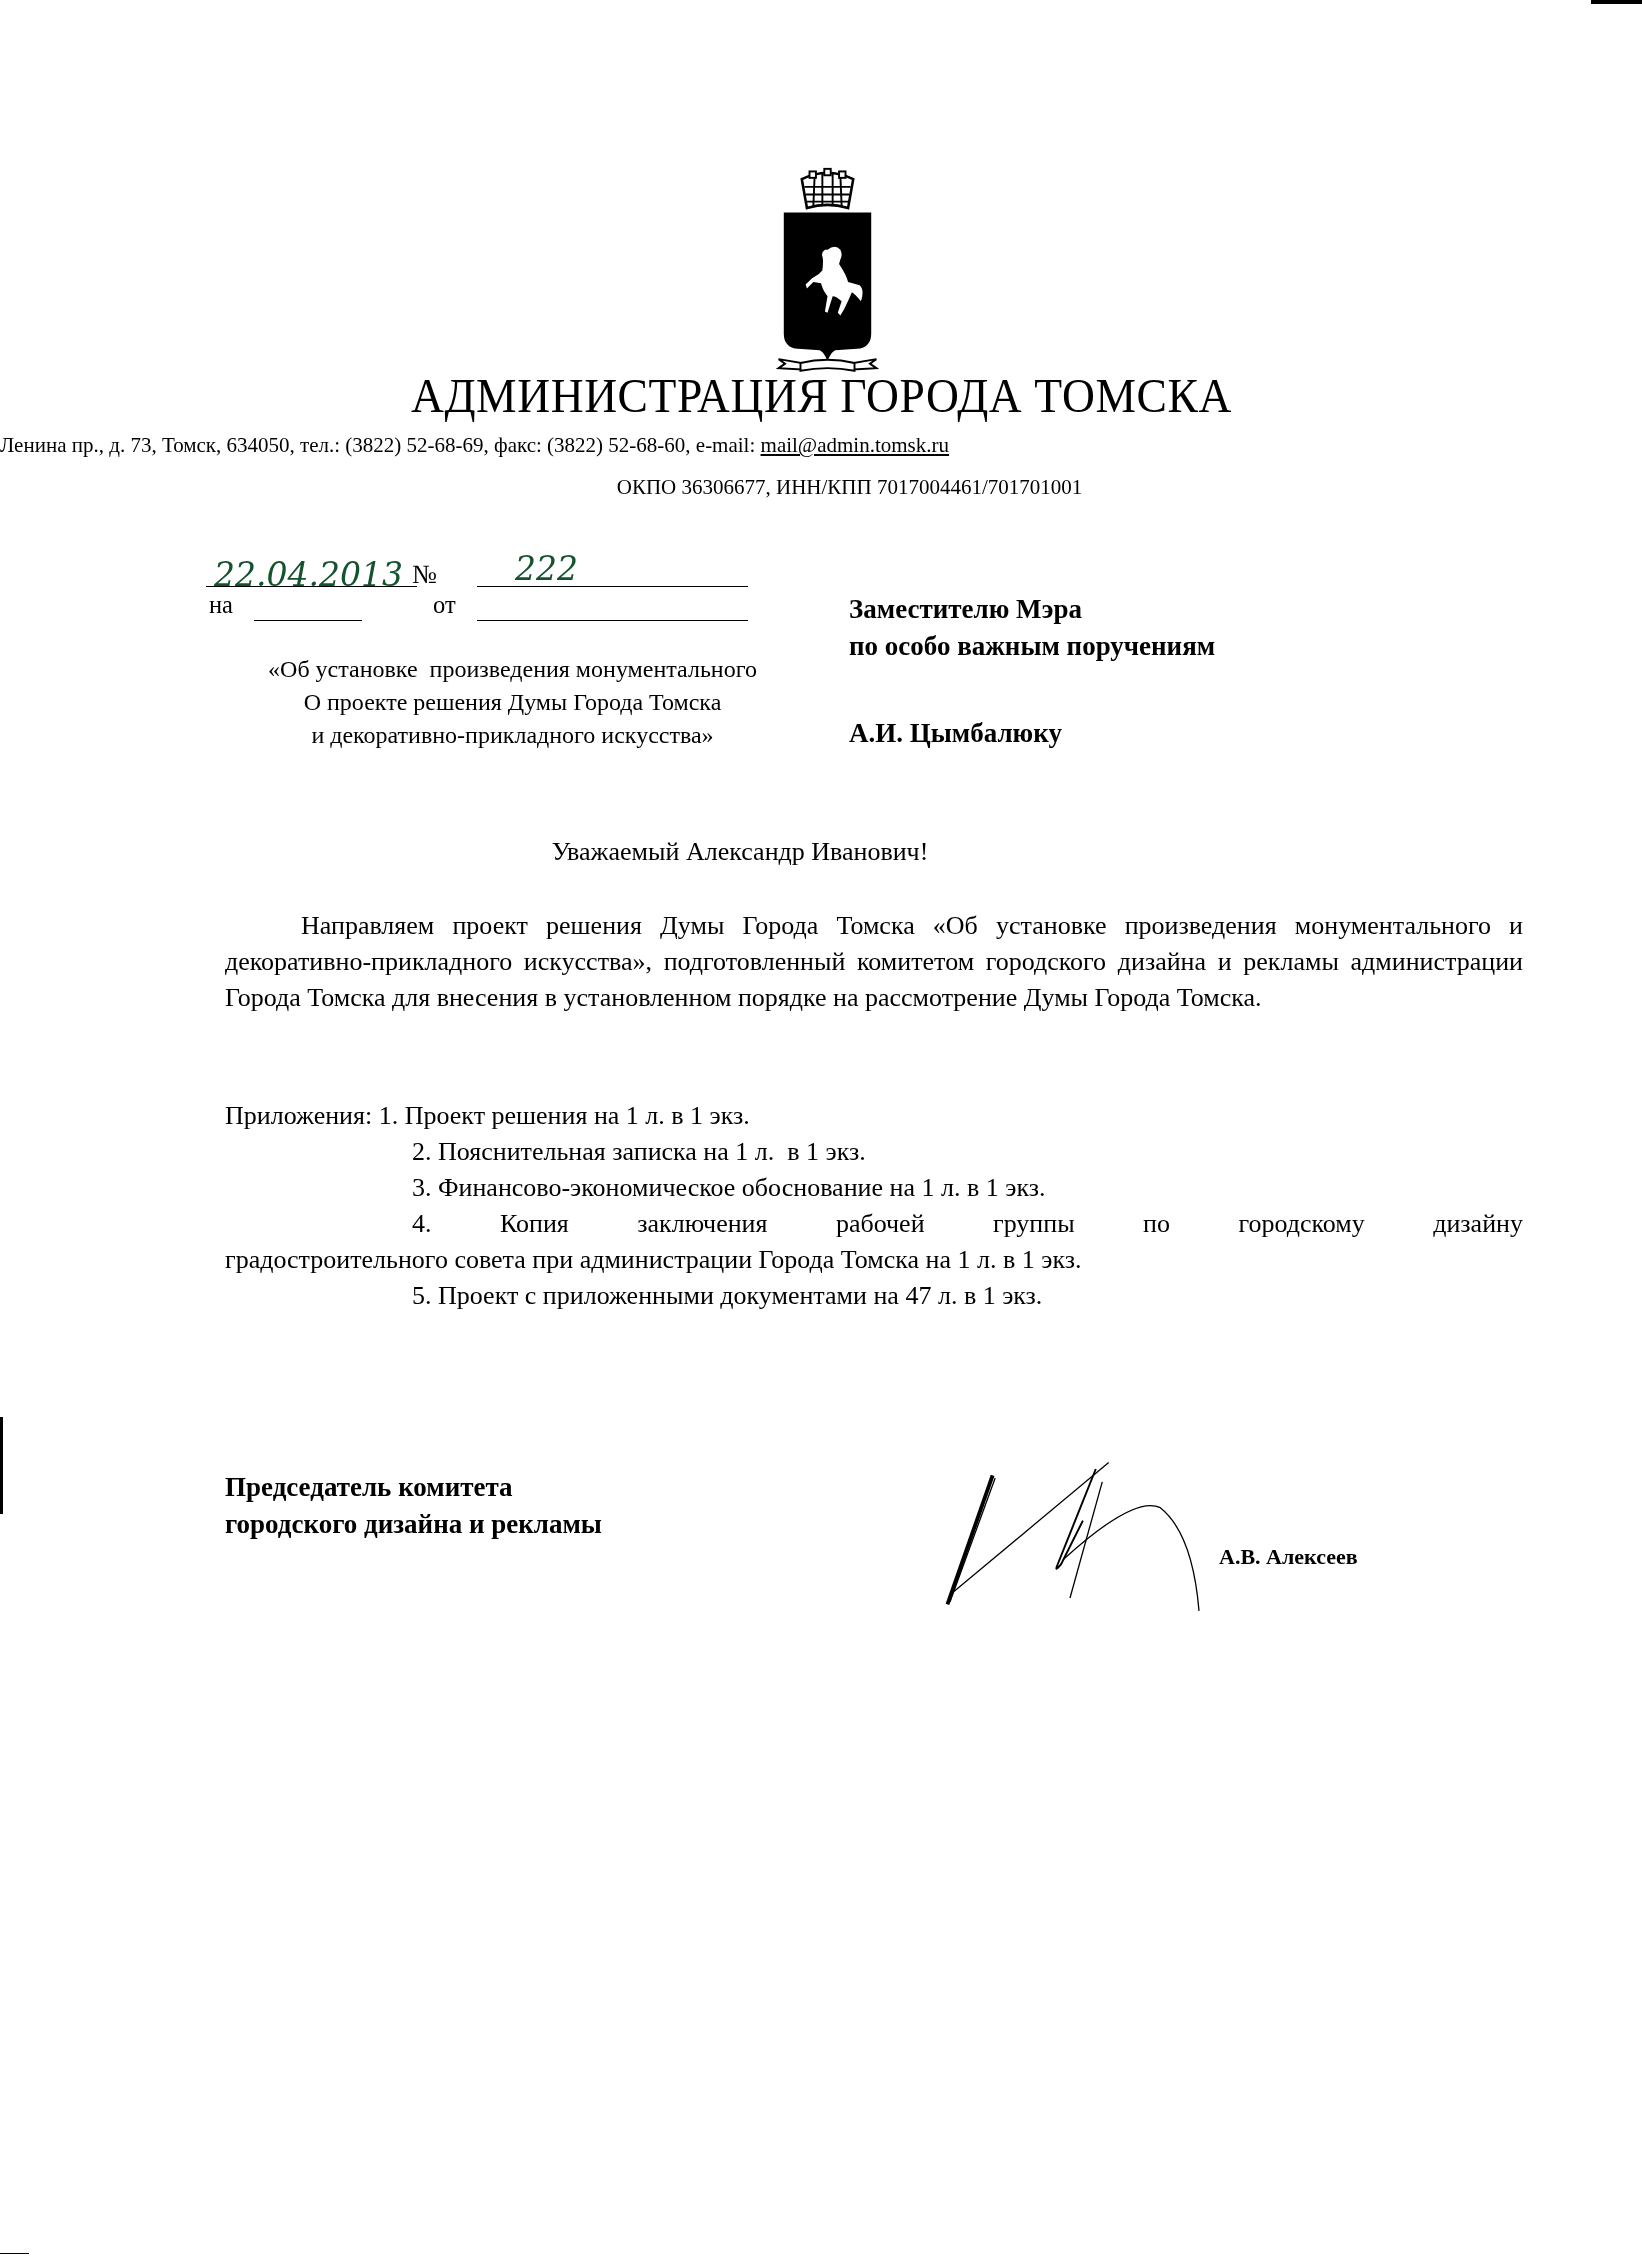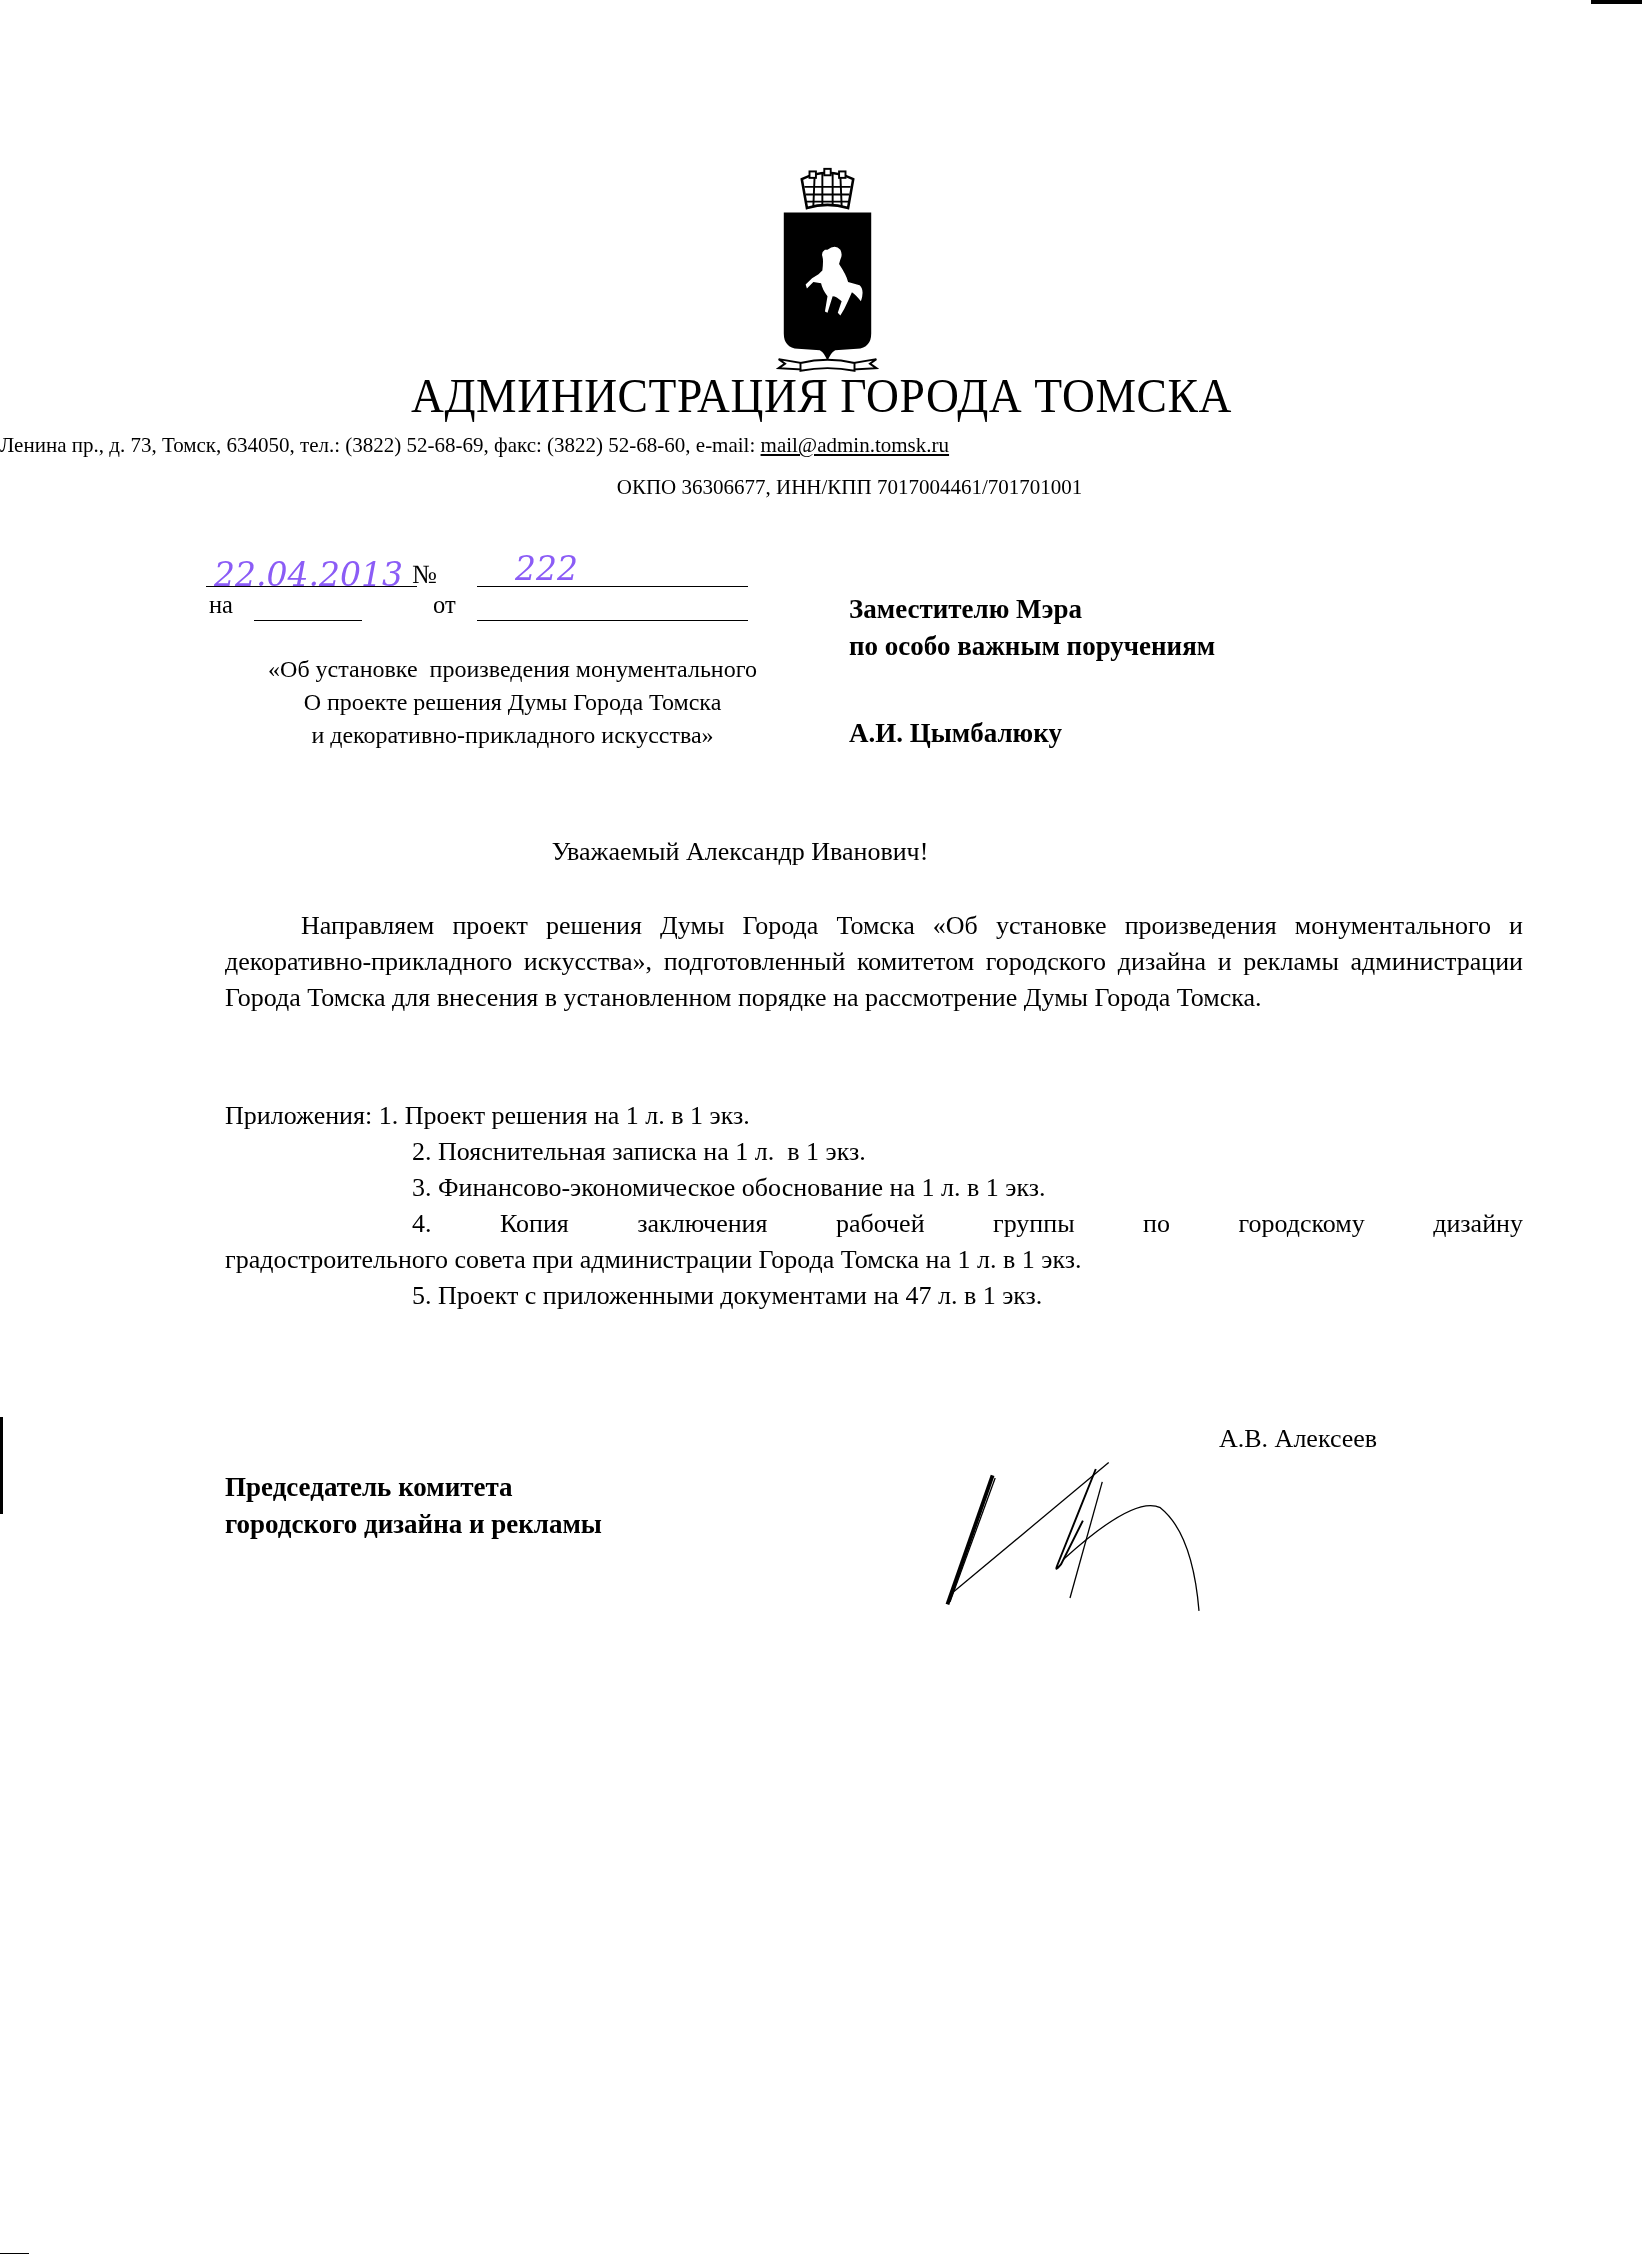--- a/index.html
+++ b/index.html
@@ -6,21 +6,21 @@
     body { width: 1643px; height: 2261px; position: relative; overflow: hidden; font-family: "Liberation Serif", serif; color: #000; }
     .abs { position: absolute; }
     
     #emblem { left: 776px; top: 147px; width: 103px; height: 225px; }
     
     #org-title { left: 0; width: 1643px; top: 367px; text-align: center; font-size: 49px; letter-spacing: 0.6px; transform: scaleX(0.93); transform-origin: center; }
     #org-address { left: 0; width: 1643px; top: 433px; text-align: left; font-size: 21px; }
     #org-address .email { text-decoration: underline; }
     #org-codes { left: 0; width: 1643px; top: 475px; text-align: center; font-size: 21px; padding-left: 28px; }
     
-    .hand { font-family: "DejaVu Serif", serif; font-style: italic; font-size: 33px; color: #8b5cf6; }
+    .hand { font-family: "DejaVu Serif", serif; font-style: italic; font-size: 33px; color: #14532d; }
     #reg-date { left: 214px; top: 555px; }
     #reg-date-line { left: 206px; top: 586px; width: 211px; border-top: 1.9px solid #000; }
     #reg-no-label { left: 412px; top: 560px; font-size: 26px; }
     #reg-no { left: 515px; top: 549px; text-align: right; }
     #reg-no-line { left: 477px; top: 586px; width: 271px; border-top: 1.9px solid #000; }
     #ref-na-label { left: 209px; top: 591px; font-size: 24.5px; }
     #ref-na-line { left: 254px; top: 620px; width: 108px; border-top: 1.9px solid #000; }
     #ref-ot-label { left: 433px; top: 591px; font-size: 24.5px; }
     #ref-ot-line { left: 477px; top: 620px; width: 271px; border-top: 1.9px solid #000; }
     
@@ -33,21 +33,21 @@
     
     #body-text { left: 225px; width: 1298px; top: 908px; font-size: 26px; line-height: 36px; text-align: justify; text-indent: 76px; }
     
     #attachments { left: 225px; width: 1298px; top: 1098px; font-size: 26px; line-height: 36px; }
     #attachments .row { position: relative; }
     #attachments .ind { padding-left: 187px; }
     #attachments .just { text-align: justify; text-align-last: justify; padding-left: 187px; }
     
     #signer-title { left: 225px; top: 1469px; font-size: 27px; font-weight: bold; line-height: 37px; }
     #signature { left: 941px; top: 1456px; width: 387px; height: 155px; }
-    #signer-name { left: 1219px; top: 1424px; font-size: 26px; font-weight: normal; }
+    #signer-name { left: 1219px; top: 1544px; font-size: 22px; font-weight: bold; }
     
     .artifact { background: #000; }
   </style>
 </head>
 <body>
 
 <svg id="emblem" class="abs" viewBox="0 0 160 350">
 
   <g>
     <path d="M40 50 Q80 30 120 50 L112 95 Q80 85 48 95 Z" fill="#fff" stroke="#000" stroke-width="4"></path>

